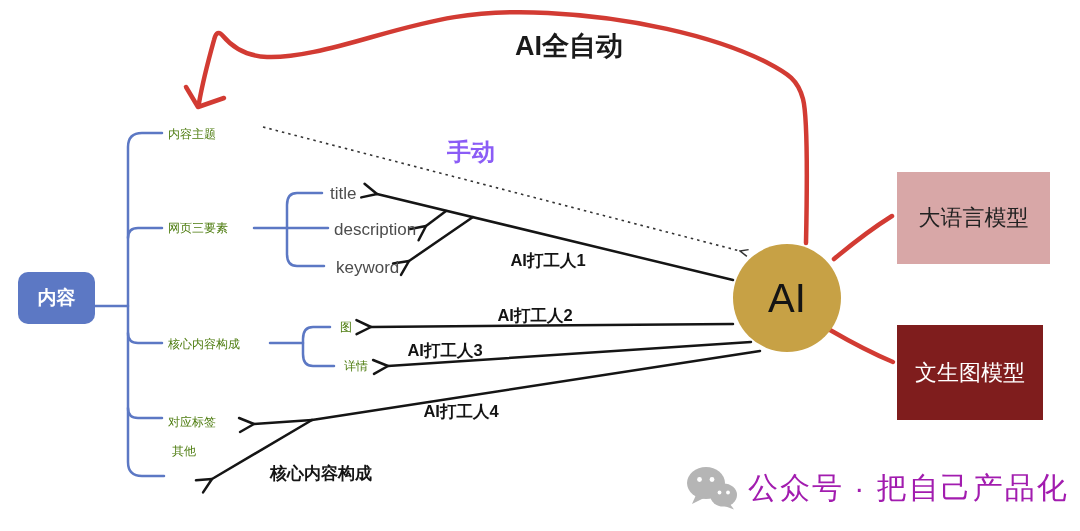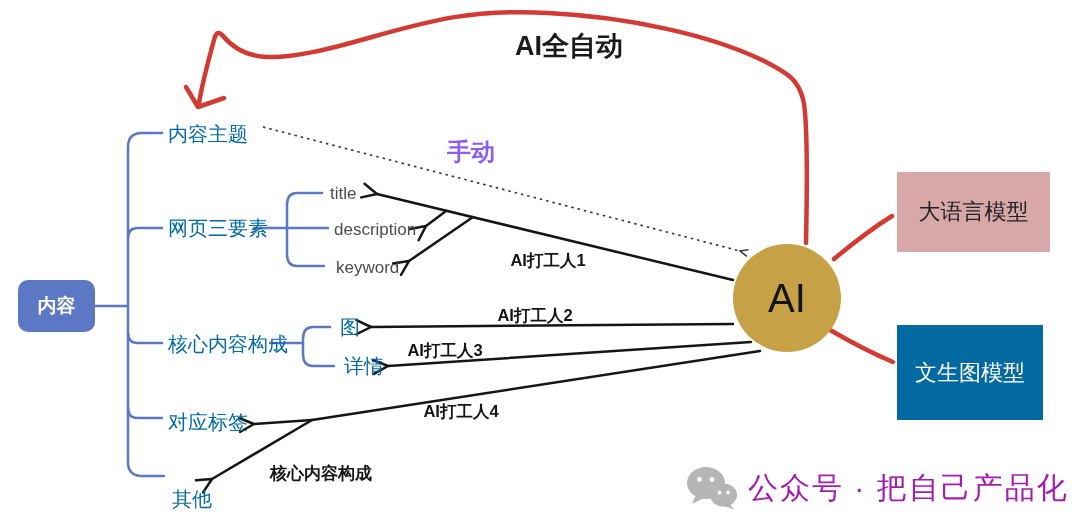--- a/index.html
+++ b/index.html
@@ -2,43 +2,43 @@
 <html><head>
 <meta charset="utf-8">
 <style>
   html,body{margin:0;padding:0;background:#fff;}
   #stage{
     position:relative;width:1080px;height:531px;background:#ffffff;
     overflow:hidden;font-family:"Liberation Sans","DejaVu Sans",sans-serif;
   }
   #strokes{position:absolute;left:0;top:0;}
   .lbl{position:absolute;white-space:nowrap;line-height:1;}
-  .node-cjk{font-size:20px;color:#0369a1;transform:translateY(-50%);}
+  .node-cjk{font-size:12px;color:#4d7c0f;transform:translateY(-50%);}
   .node-en{font-size:17px;color:#4d4d4d;transform:translateY(-50%);}
   .ctr{transform:translate(-50%,-50%);font-weight:bold;}
   .worker{font-size:16.5px;color:#141414;}
   .manual{font-size:24px;color:#8b5cf6;}
   .auto{font-size:27px;color:#1a1a1a;}
   .example{font-size:17px;color:#141414;font-weight:bold;}
   .root-box{
-    position:absolute;left:18px;top:280px;width:77px;height:52px;border-radius:10px;
+    position:absolute;left:18px;top:272px;width:77px;height:52px;border-radius:10px;
     background:#5C78C4;color:#ffffff;font-size:19px;font-weight:bold;
     display:flex;align-items:center;justify-content:center;
   }
   .ai-circle{
     position:absolute;left:733px;top:244px;width:108px;height:108px;border-radius:50%;
     background:#C7A145;color:#141414;font-size:40px;
     display:flex;align-items:center;justify-content:center;
   }
   .model-box{
     position:absolute;display:flex;align-items:center;justify-content:center;
     font-size:22px;
   }
-  .llm-box{left:897px;top:172px;width:153px;height:80px;background:#D8A7A7;color:#222222;}
-  .t2i-box{left:897px;top:325px;width:146px;height:95px;background:#0369a1;color:#ffffff;}
+  .llm-box{left:897px;top:172px;width:153px;height:92px;background:#D8A7A7;color:#222222;}
+  .t2i-box{left:897px;top:325px;width:146px;height:95px;background:#7f1d1d;color:#ffffff;}
   .watermark{
     position:absolute;left:686px;top:466px;display:flex;align-items:center;gap:10px;
   }
   .watermark-text{font-size:30px;color:#a21caf;letter-spacing:2px;}
 </style>
 </head>
 <body>
 
 <div id="stage">
 
@@ -92,21 +92,21 @@
 
   <div class="lbl node-cjk" style="left:168px;top:134px">内容主题</div>
   <div class="lbl node-cjk" style="left:168px;top:228px">网页三要素</div>
   <div class="lbl node-en" style="left:330px;top:193px">title</div>
   <div class="lbl node-en" style="left:334px;top:229px">description</div>
   <div class="lbl node-en" style="left:336px;top:267px">keyword</div>
   <div class="lbl node-cjk" style="left:168px;top:344px">核心内容构成</div>
   <div class="lbl node-cjk" style="left:340px;top:327px">图</div>
   <div class="lbl node-cjk" style="left:344px;top:366px">详情</div>
   <div class="lbl node-cjk" style="left:168px;top:422px">对应标签</div>
-  <div class="lbl node-cjk" style="left:172px;top:499px">其他</div>
+  <div class="lbl node-cjk" style="left:172px;top:451px">其他</div>
 
   <div class="lbl ctr auto" style="left:569px;top:46px">AI全自动</div>
   <div class="lbl ctr manual" style="left:471px;top:152px">手动</div>
   <div class="lbl ctr worker" style="left:548px;top:260px">AI打工人1</div>
   <div class="lbl ctr worker" style="left:535px;top:315px">AI打工人2</div>
   <div class="lbl ctr worker" style="left:445px;top:350px">AI打工人3</div>
   <div class="lbl ctr worker" style="left:461px;top:411px">AI打工人4</div>
   <div class="lbl ctr example" style="left:321px;top:473px">核心内容构成</div>
 
   <div class="ai-circle">AI</div>

